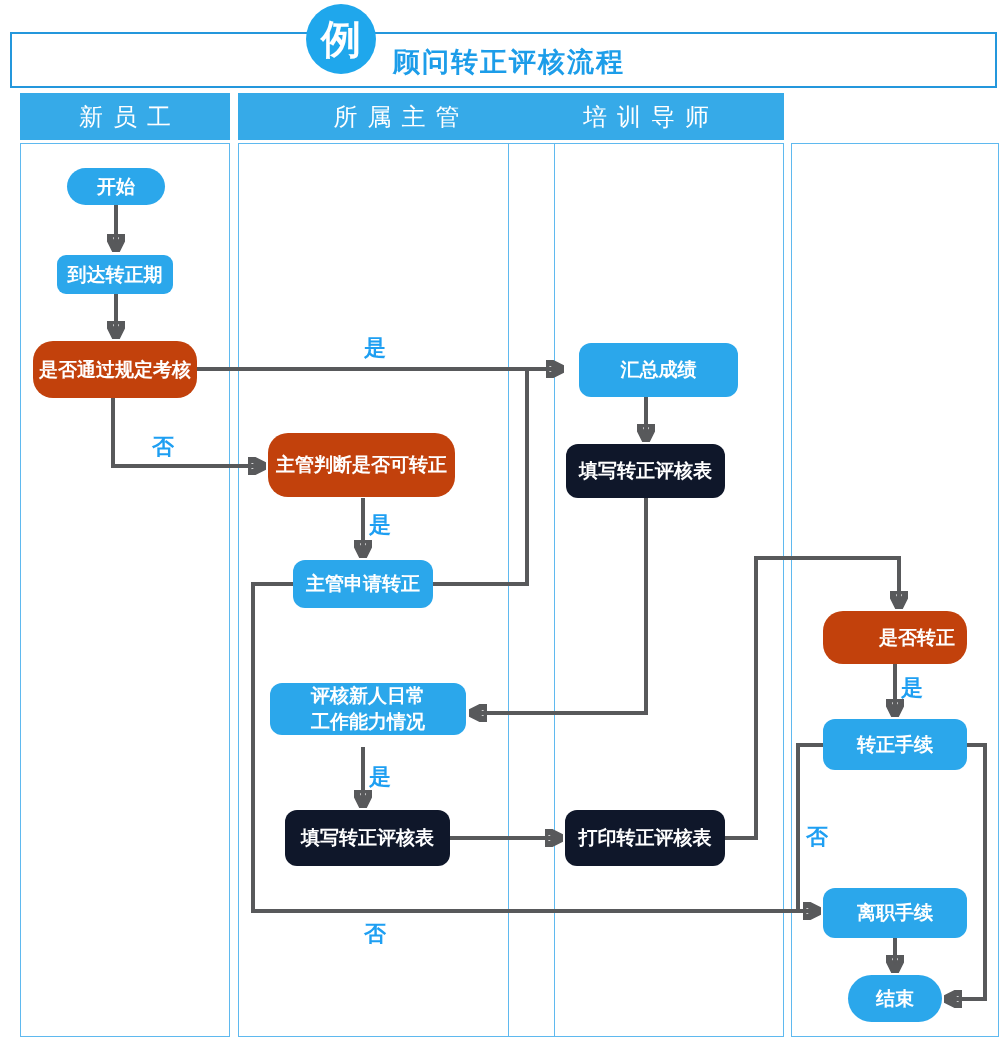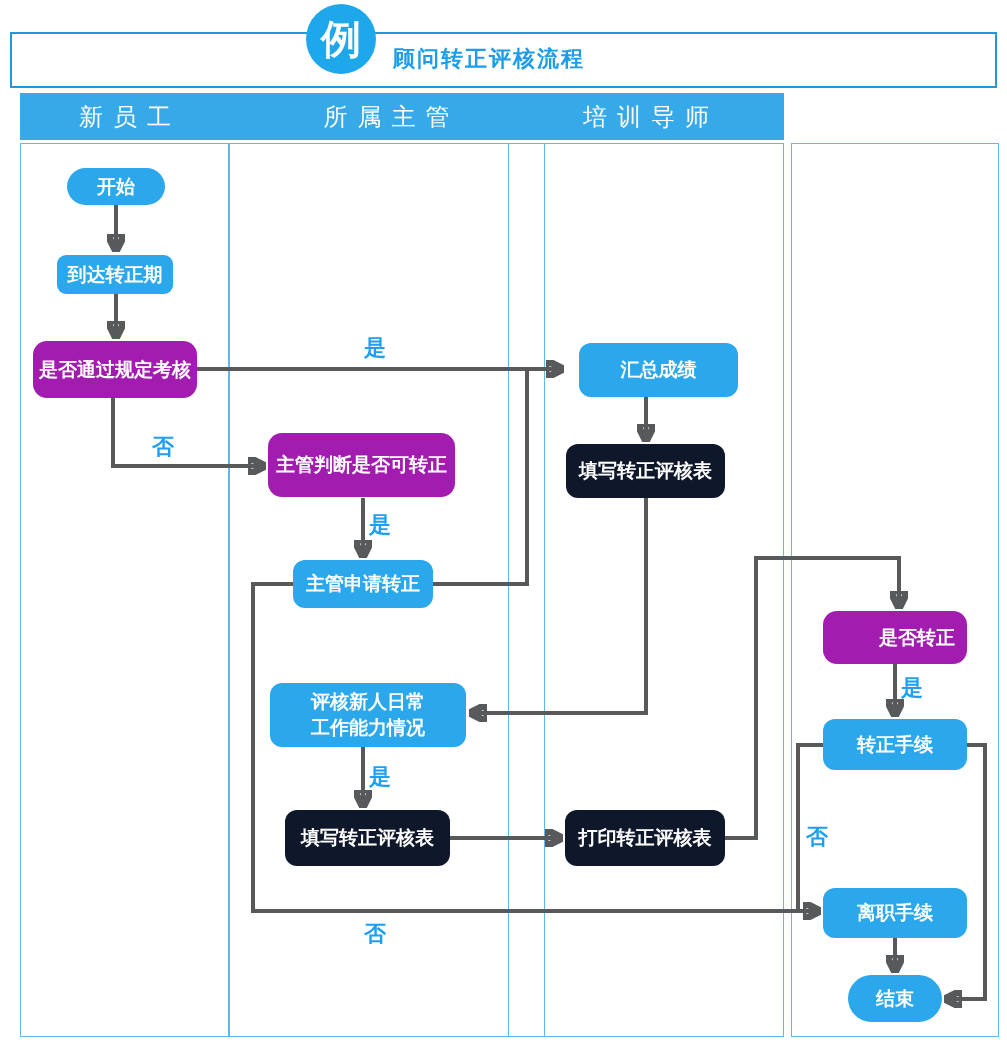--- a/index.html
+++ b/index.html
@@ -5,38 +5,38 @@
   html,body{margin:0;padding:0;background:#fff;}
   .canvas{
     position:relative;width:1007px;height:1042px;background:#ffffff;
     font-family:"Liberation Sans","DejaVu Sans",sans-serif;overflow:hidden;
   }
   
   .title-box{position:absolute;left:10px;top:32px;width:983px;height:52px;border:2px solid #2497DC;background:#fff;}
   .badge{position:absolute;left:306px;top:4px;width:70px;height:70px;border-radius:50%;
     background:#1FA7EC;color:#fff;display:flex;align-items:center;justify-content:center;
     font-size:40px;font-weight:bold;}
-  .title-text{position:absolute;left:393px;top:44px;font-size:22px;font-weight:bold;color:#1C9DE9;letter-spacing:2px;white-space:nowrap;}
+  .title-text{position:absolute;left:393px;top:44px;font-size:27px;font-weight:bold;color:#1C9DE9;letter-spacing:2px;white-space:nowrap;}
   
   .lane-header{position:absolute;top:93px;height:47px;background:#36AAE8;color:#fff;
     display:flex;align-items:center;justify-content:center;font-size:24px;letter-spacing:10px;text-indent:10px;}
   .lane-body{position:absolute;top:143px;height:894px;border:1px solid #5FB9EF;background:transparent;box-sizing:border-box;}
   .lh1,.lb1{left:8px;width:210px;margin-left:12px;}
-  .lh2,.lb2{left:228px;width:317px;text-align:center;}
+  .lh2,.lb2{left:238px;width:317px;text-align:center;}
   .lh3,.lb3{left:508px;width:276px;}
   .lh4,.lb4{left:791px;width:208px;}
   
   .edges{position:absolute;left:0;top:0;width:1007px;height:1042px;}
   .edges path{fill:none;stroke:#58595B;stroke-width:4px;}
   
   .node{position:absolute;display:flex;align-items:center;justify-content:center;
     color:#fff;font-weight:bold;font-size:19px;border-radius:12px;text-align:center;
     white-space:pre-line;line-height:1.35;box-sizing:border-box;}
   .blue{background:#2BA7EB;}
-  .orange{background:#a21caf;border-radius:14px;}
+  .orange{background:#c2410c;border-radius:20px;}
   .green{background:#0f172a;}
   .pill{border-radius:999px;}
   
   .edge-label{position:absolute;color:#1E9FF2;font-size:22px;font-weight:bold;white-space:nowrap;}
 </style>
 </head>
 <body>
 
 <div class="canvas">
 
@@ -84,21 +84,21 @@
     <path d="M967 745 H985 V999 H947" marker-end="url(#arrow)"></path>
     <path d="M895 938 V970" marker-end="url(#arrow)"></path>
   </svg>
 
   <div class="node blue pill" style="left:67px;top:168px;width:98px;height:37px;">开始</div>
   <div class="node blue" style="left:57px;top:255px;width:116px;height:39px;border-radius:9px;">到达转正期</div>
   <div class="node orange" style="left:33px;top:341px;width:164px;height:57px;">是否通过规定考核</div>
 
   <div class="node orange" style="left:268px;top:433px;width:187px;height:64px;">主管判断是否可转正</div>
   <div class="node blue" style="left:293px;top:560px;width:140px;height:48px;">主管申请转正</div>
-  <div class="node blue" style="left:270px;top:683px;width:196px;height:64px;text-align:right;">评核新人日常
+  <div class="node blue" style="left:270px;top:683px;width:196px;height:52px;text-align:right;">评核新人日常
 工作能力情况</div>
   <div class="node green" style="left:285px;top:810px;width:165px;height:56px;">填写转正评核表</div>
 
   <div class="node blue" style="left:566px;top:343px;width:159px;height:54px;margin-left:13px;">汇总成绩</div>
   <div class="node green" style="left:566px;top:444px;width:159px;height:54px;">填写转正评核表</div>
   <div class="node green" style="left:565px;top:810px;width:160px;height:56px;font-family:Liberation Serif, serif;">打印转正评核表</div>
 
   <div class="node orange" style="left:823px;top:611px;width:144px;height:53px;padding-left:44px;">是否转正</div>
   <div class="node blue" style="left:823px;top:719px;width:144px;height:51px;">转正手续</div>
   <div class="node blue" style="left:823px;top:888px;width:144px;height:50px;">离职手续</div>

